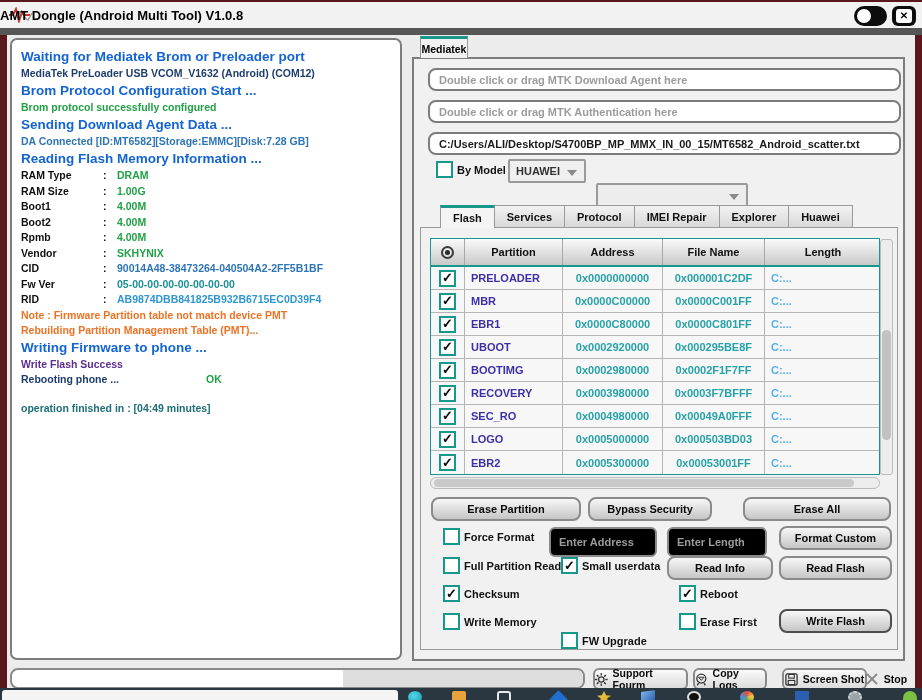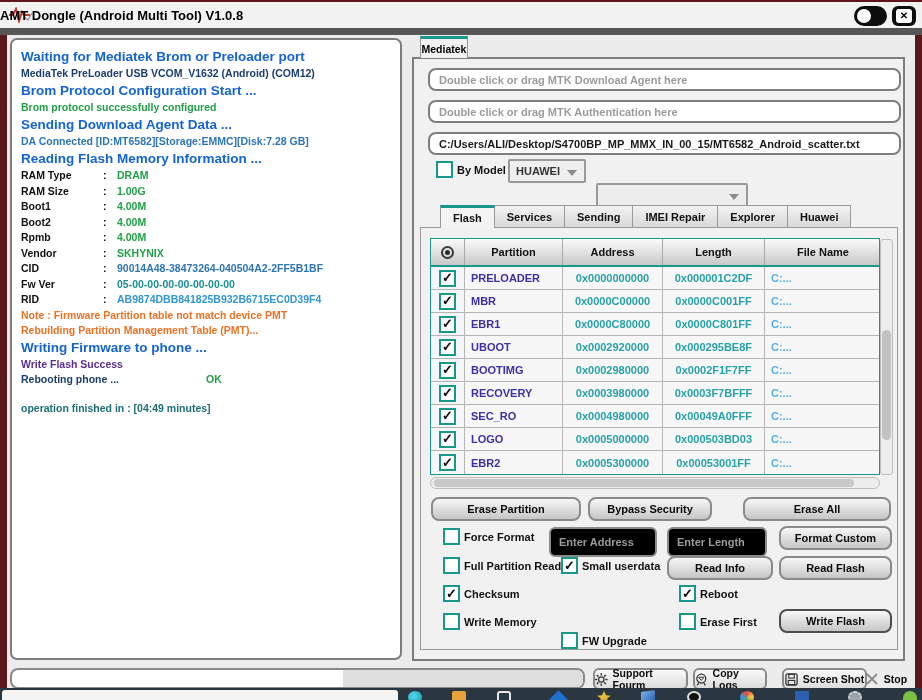--- a/index.html
+++ b/index.html
@@ -223,38 +223,38 @@
     <span class="arrow"></span>
 </div>
 <div class="abs combo teal" style="left:833px; top:158px; width:64px;">
   <span>Auto</span>
     <span class="arrow"></span>
 </div>
 
 <div class="abs tabs" id="tab-strip">
     <div class="tab active">Flash</div>
     <div class="tab">Services</div>
-    <div class="tab">Sending</div>
+    <div class="tab">Protocol</div>
     <div class="tab">IMEI Repair</div>
     <div class="tab">Explorer</div>
     <div class="tab">Huawei</div>
   </div>
 <div class="abs flash-box"></div>
 
 <div class="abs ptable">
   <div class="thead">
     <div class="th">
         <span class="radio-ic">
           <i></i>
         </span>
       </div>
     <div class="th">Partition</div>
     <div class="th">Address</div>
+    <div class="th">File Name</div>
     <div class="th">Length</div>
-    <div class="th">File Name</div>
   </div>
   <div id="table-body">
       <div class="trow">
         <div class="td cbc">
           <span class="cb checked">
             <span class="tick">✓</span>
           </span>
         </div>
         <div class="td part">PRELOADER</div>
         <div class="td addr">0x0000000000</div>

